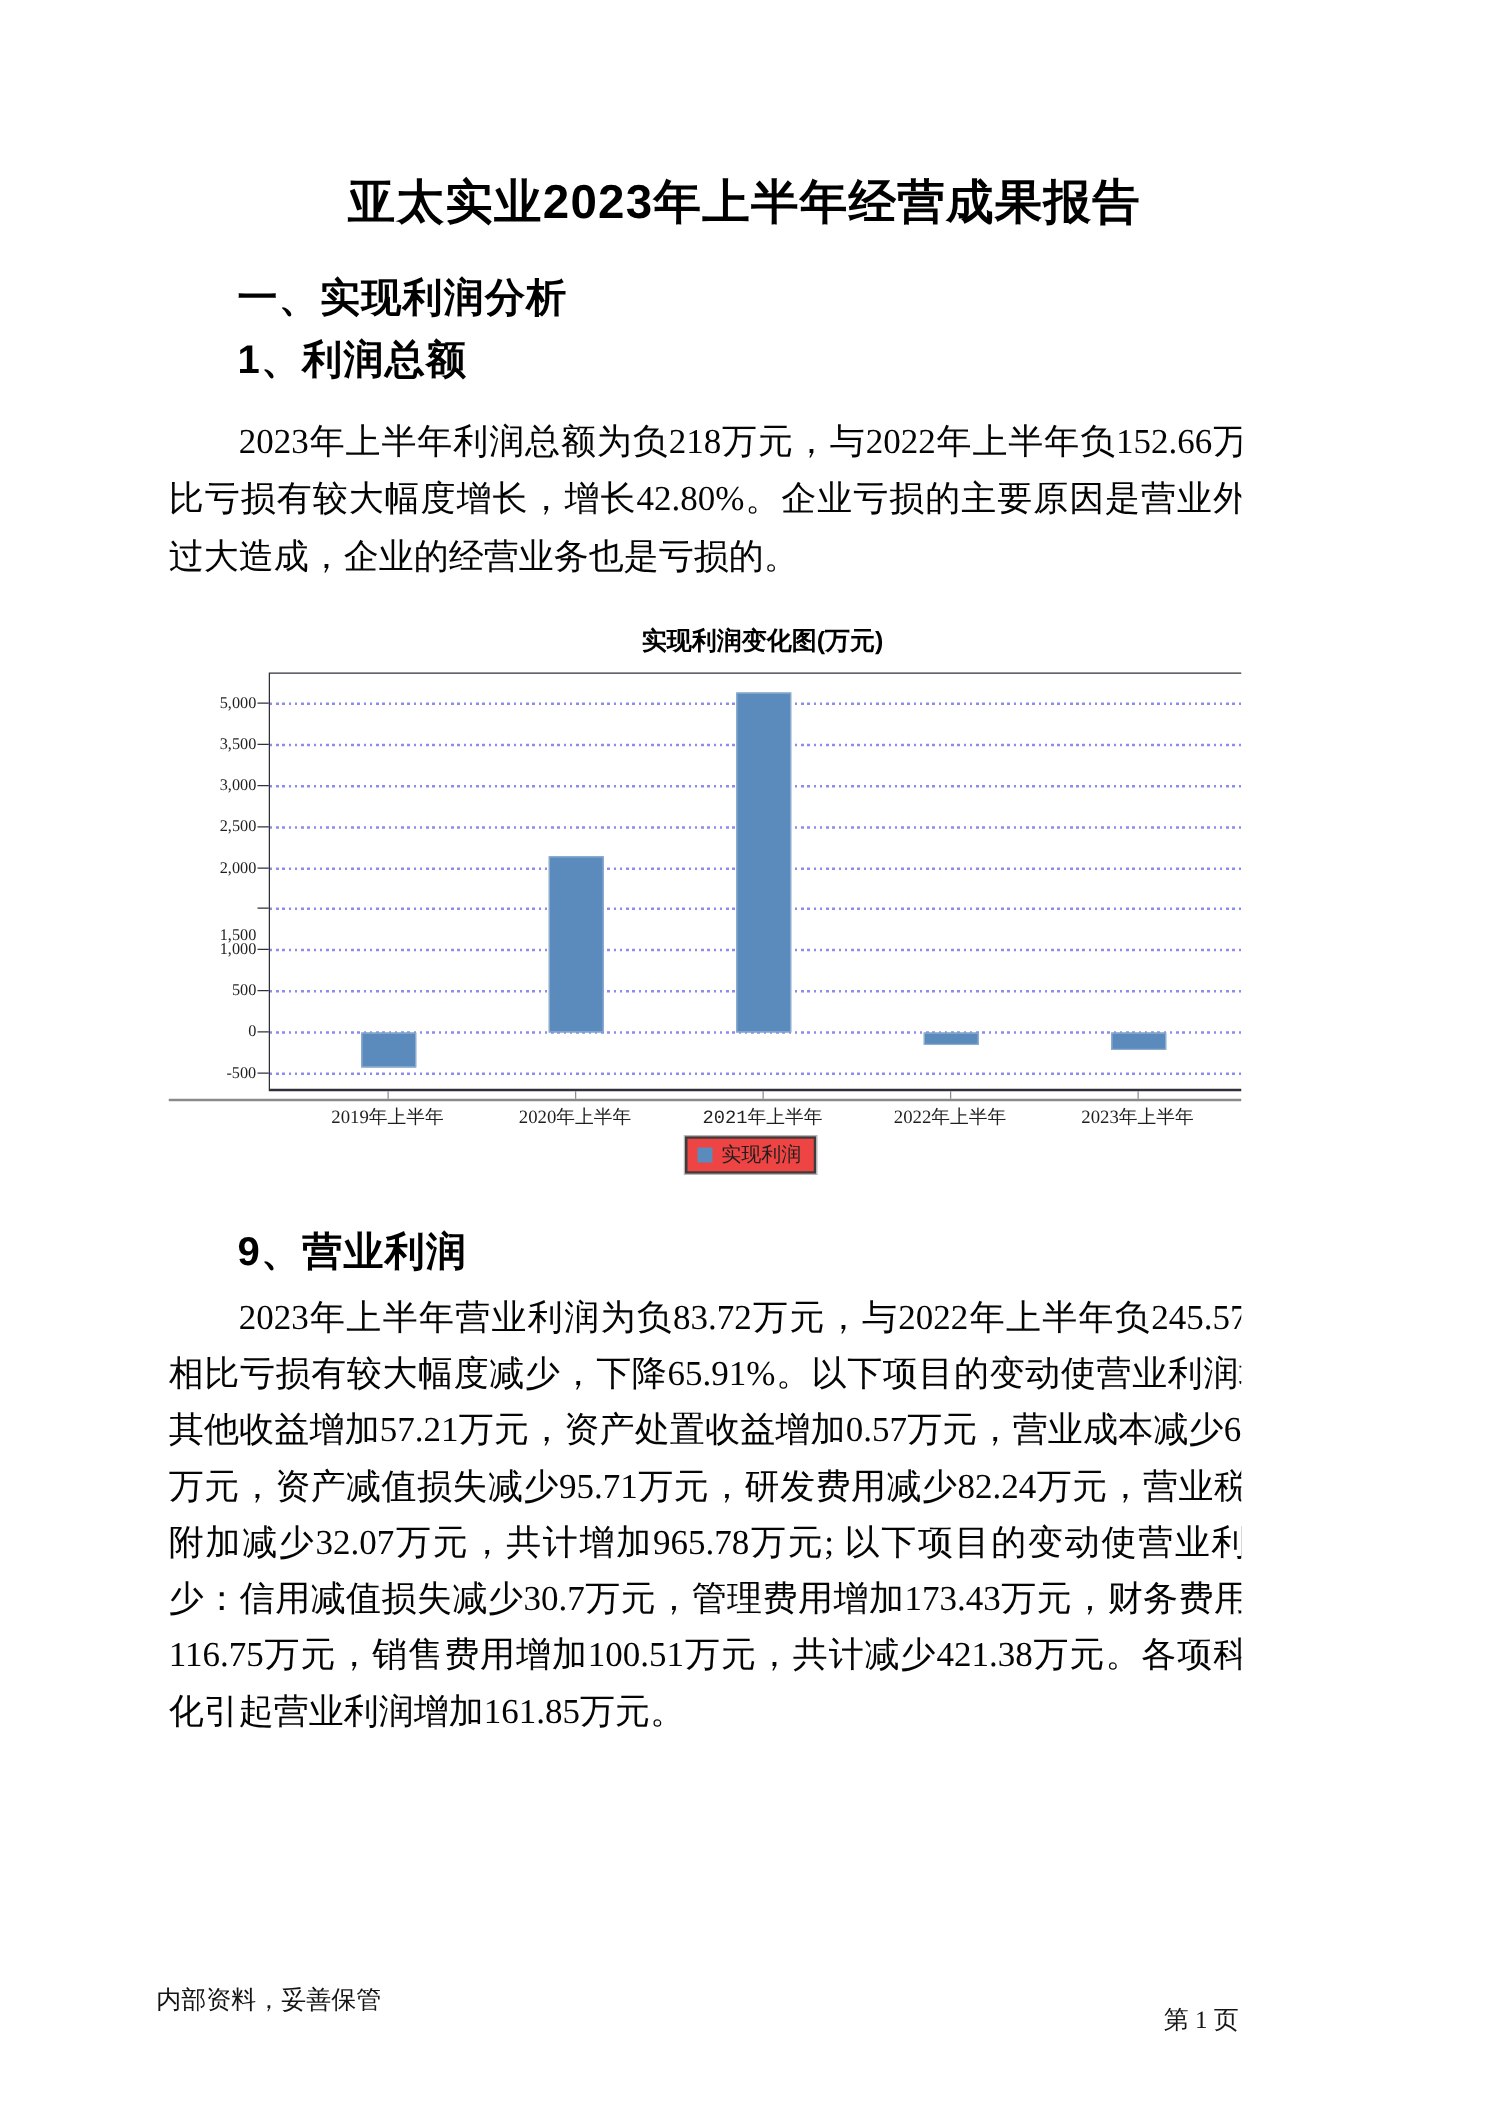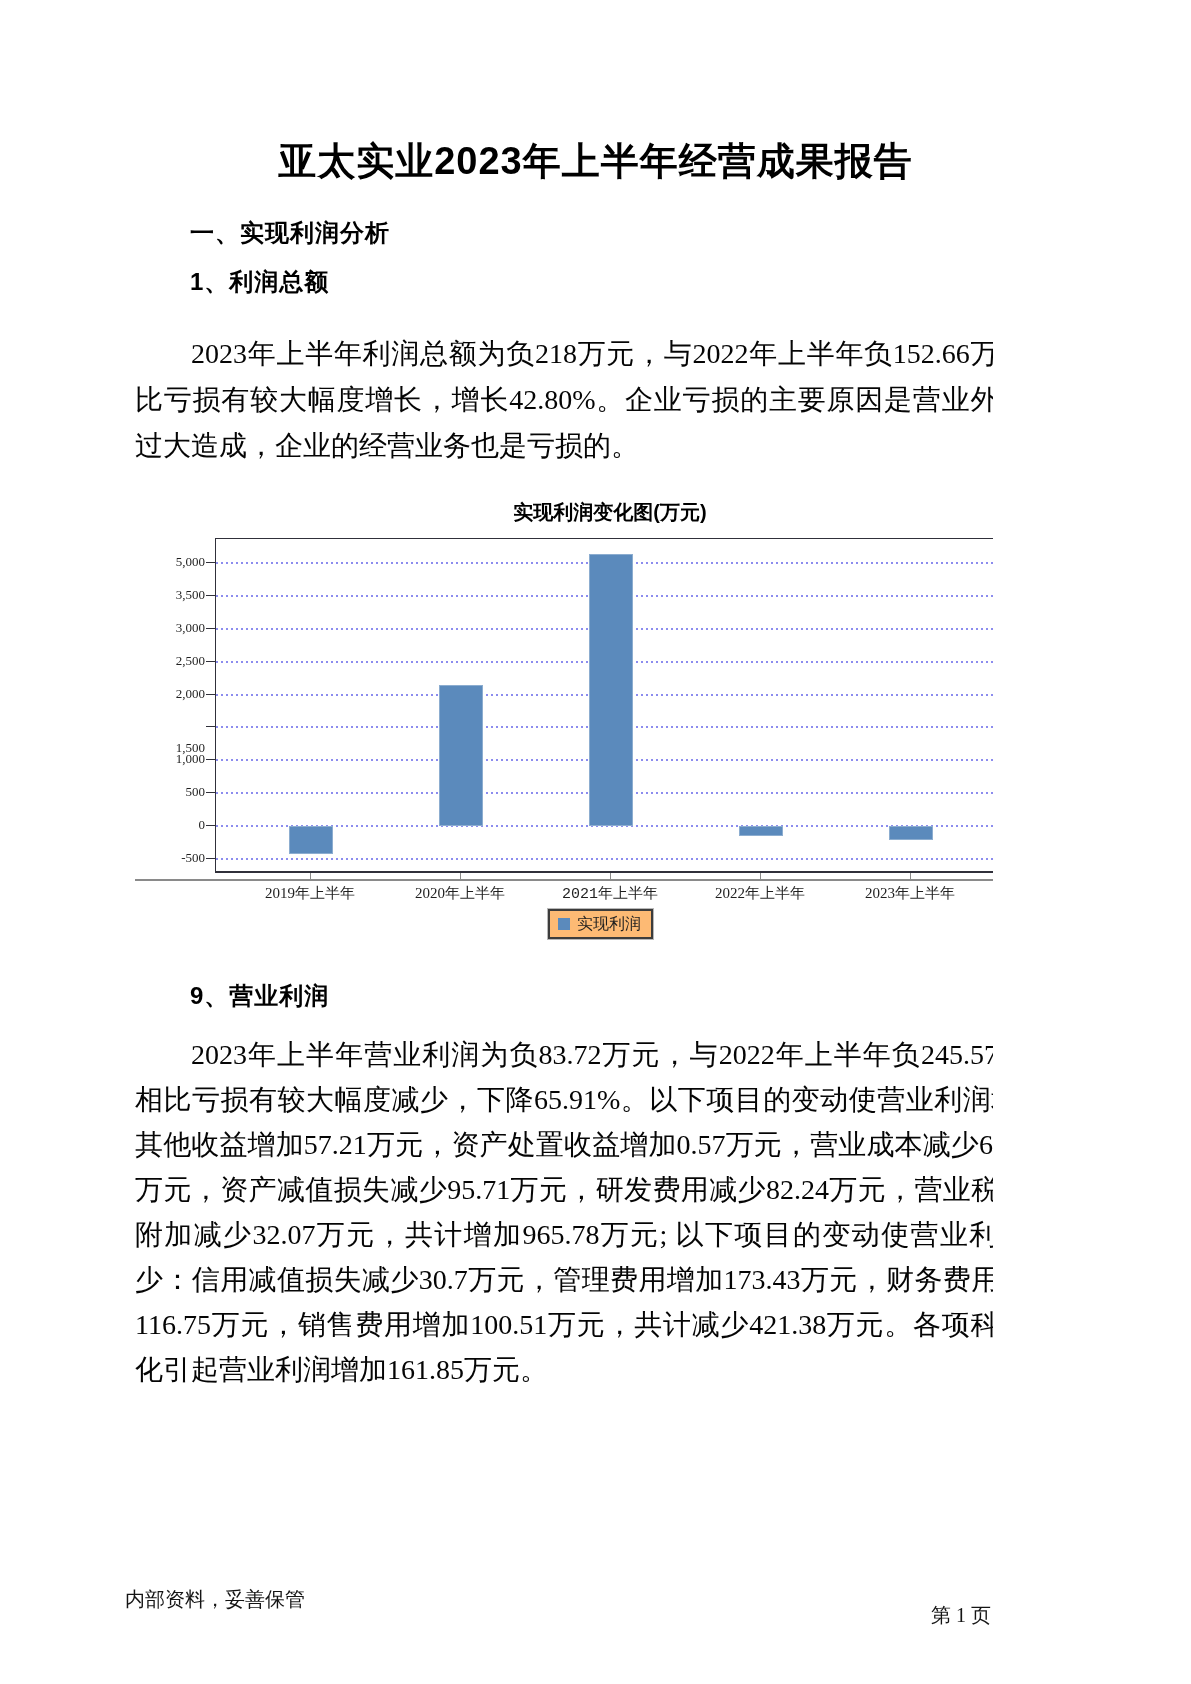--- a/index.html
+++ b/index.html
@@ -9,21 +9,21 @@
     overflow:hidden;
   }
   .doc-title{
     position:absolute;top:136px;left:0;width:1191px;text-align:center;
     font-family:"Liberation Sans","DejaVu Sans",sans-serif;
     font-size:38px;font-weight:bold;letter-spacing:1px;margin:0;
   }
   .sec-heading{
     position:absolute;left:190px;margin:0;
     font-family:"Liberation Sans","DejaVu Sans",sans-serif;
-    font-size:24px;font-weight:bold;letter-spacing:1px;
+    font-size:32px;font-weight:bold;letter-spacing:1px;
   }
   .h-analysis{top:217px;}
   .h-total{top:266px;}
   .h-operating{top:980px;}
   .body-para{
     position:absolute;left:135px;width:921px;margin:0;
     font-size:28px;line-height:46px;text-align:justify;text-justify:inter-ideograph;
     text-indent:56px;color:#050505;
   }
   .p-total{top:331px;}
@@ -48,21 +48,21 @@
   .ytick{position:absolute;left:206px;width:9px;height:1px;background:#30303a;}
   .xaxis-line{position:absolute;left:135px;top:879px;width:870px;height:2px;background:#8a8a8a;}
   .xtick{position:absolute;width:1px;height:6px;top:873px;background:#8a8a8a;}
   .xlab{
     position:absolute;top:884px;width:160px;text-align:center;
     font-size:15px;color:#1f1f1f;
   }
   .legend{
     position:absolute;left:548px;top:909px;height:20px;
     display:inline-flex;align-items:center;gap:7px;padding:3px 10px 3px 8px;
-    border:2px solid #3c3c3c;outline:1px solid #b8b8b8;background:#fdba74;
+    border:2px solid #3c3c3c;outline:1px solid #b8b8b8;background:#ef4444;
     font-size:16px;color:#1f1f1f;
   }
   .legend-swatch{display:inline-block;width:12px;height:12px;}
 
   .footer{
     position:absolute;left:135px;top:1586px;width:921px;
     font-size:20px;color:#141414;
   }
   .footer-left{position:absolute;left:-10px;top:0;}
   .footer-right{position:absolute;right:0;top:16px;}

